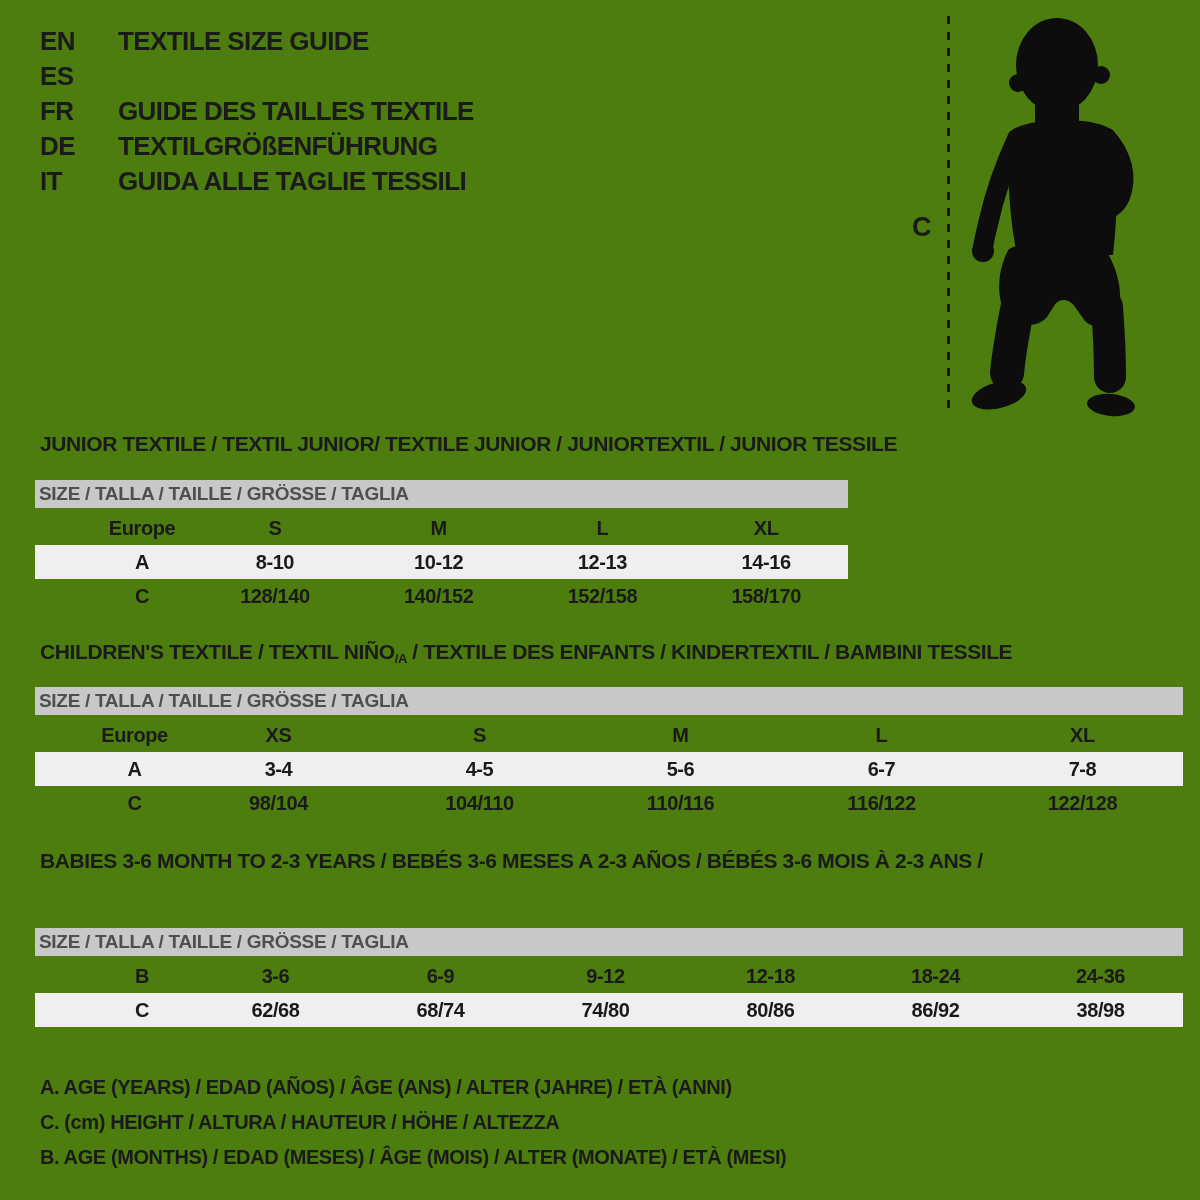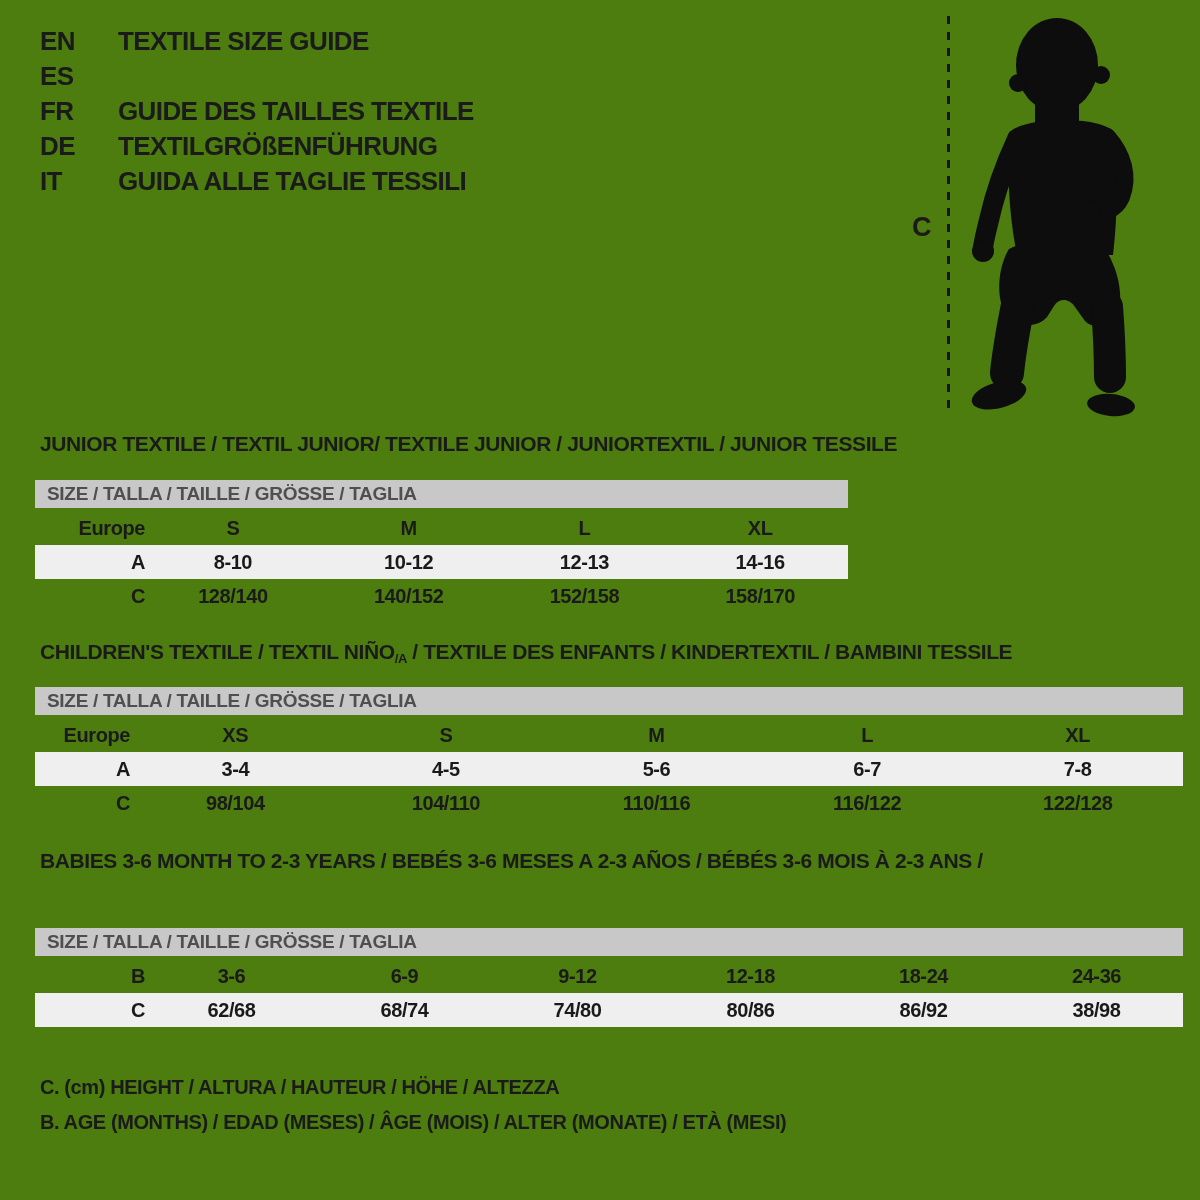--- a/index.html
+++ b/index.html
@@ -18,25 +18,25 @@
   .c-label{position:absolute;left:912px;top:212px;font-weight:700;font-size:27px;}
   .baby-svg{position:absolute;left:963px;top:15px;}
   
   .section-title{position:absolute;left:40px;font-weight:700;font-size:21px;
     letter-spacing:-0.4px;white-space:nowrap;}
   .section-title .sub{font-size:13px;position:relative;top:4px;}
   .two-line{line-height:34px;}
   
   .table{position:absolute;left:35px;}
   .size-header{height:28px;line-height:28px;background:#c8c8c8;color:#4f4f4f;
-    font-weight:700;font-size:19px;letter-spacing:-0.3px;padding-left:12px;margin-bottom:3px;}
+    font-weight:700;font-size:19px;letter-spacing:-0.3px;padding-left:4px;margin-bottom:3px;}
   .trow{display:flex;height:34px;align-items:center;font-size:20px;font-weight:700;
     letter-spacing:-0.4px;}
   .trow.shaded{background:#efefef;}
-  .tlabel{padding-left:8px;text-align:right;flex:0 0 auto;}
+  .tlabel{padding-left:8px;text-align:center;flex:0 0 auto;margin-left:48px;}
   .t-junior .tlabel{width:102px;}
   .t-children .tlabel{width:87px;}
   .t-babies .tlabel{width:102px;}
   .tcell{flex:1;text-align:center;}
   
   .legend{position:absolute;left:40px;top:1070px;}
   .legend-line{height:35px;display:flex;align-items:center;font-weight:700;
     font-size:20px;letter-spacing:-0.4px;white-space:nowrap;}
 </style>
 </head>
@@ -171,17 +171,18 @@
       <span class="tcell">62/68</span>
       <span class="tcell">68/74</span>
       <span class="tcell">74/80</span>
       <span class="tcell">80/86</span>
       <span class="tcell">86/92</span>
       <span class="tcell">38/98</span>
     </div>
   </section>
 
   <div class="legend">
+    <div class="legend-line">A. AGE (YEARS) / EDAD (AÑOS) / ÂGE (ANS) / ALTER (JAHRE) / ETÀ (ANNI)</div>
     <div class="legend-line">C. (cm) HEIGHT / ALTURA / HAUTEUR / HÖHE / ALTEZZA</div>
     <div class="legend-line">B. AGE (MONTHS) / EDAD (MESES) / ÂGE (MOIS) / ALTER (MONATE) / ETÀ (MESI)</div>
   </div>
 
 </div>
 
 </body></html>

